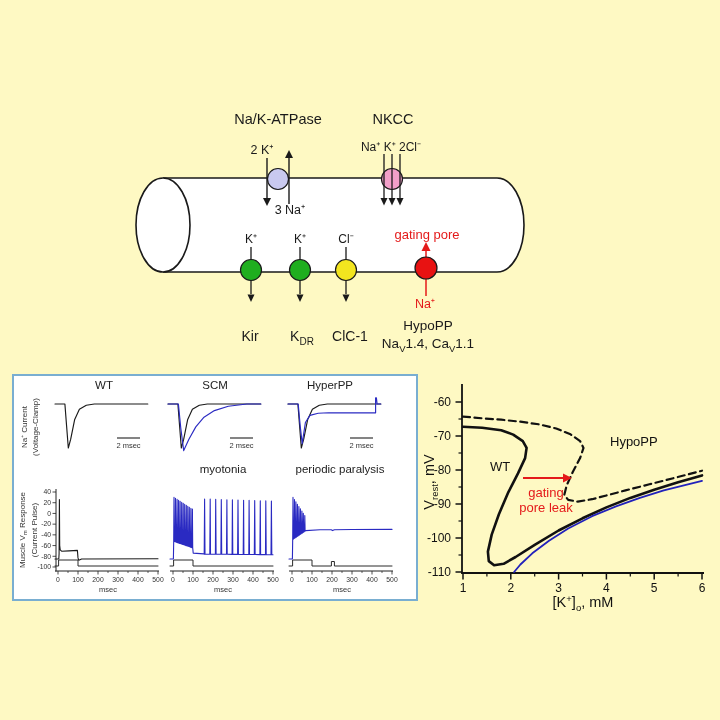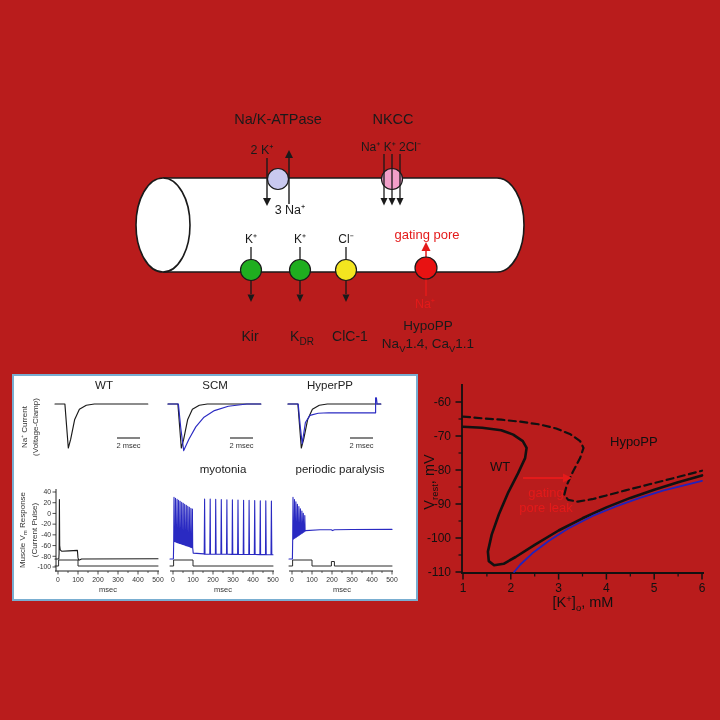--- a/index.html
+++ b/index.html
@@ -1,16 +1,16 @@
 <!DOCTYPE html>
 <html><head>
 <meta charset="utf-8">
 <style>
   html,body{margin:0;padding:0;background:#fff;}
-  .canvas{position:relative;width:720px;height:720px;background:#b91c1c;overflow:hidden;
+  .canvas{position:relative;width:720px;height:720px;background:#fef9c3;overflow:hidden;
           font-family:"Liberation Sans",sans-serif;}
   svg{position:absolute;}
   svg text{font-family:"Liberation Sans",sans-serif;}
   #diagram-svg{left:0;top:0;}
   .trace-box{position:absolute;left:12px;top:374px;width:406px;height:227px;
              box-sizing:border-box;border:2px solid #79aed1;background:#fff;}
   #traces-svg{position:absolute;left:0;top:0;}
   #vrest-svg{left:415px;top:368px;}
 </style>
 </head>

